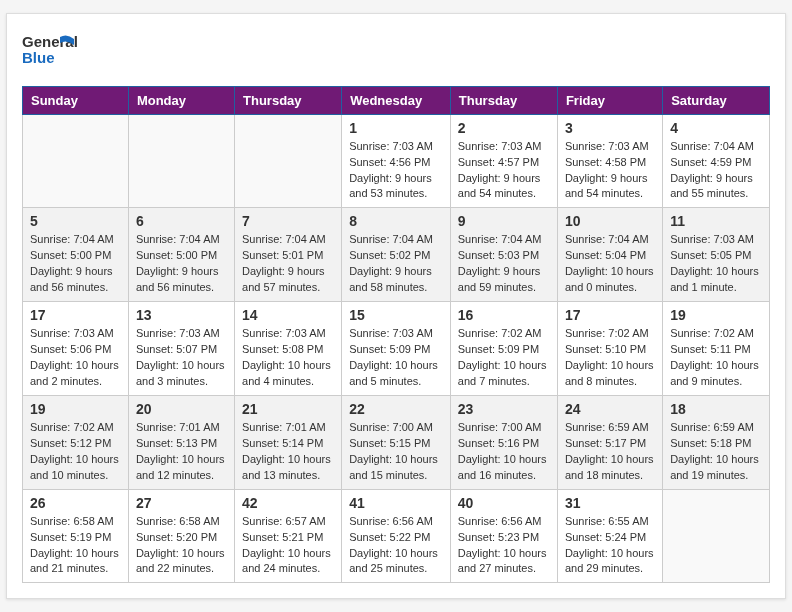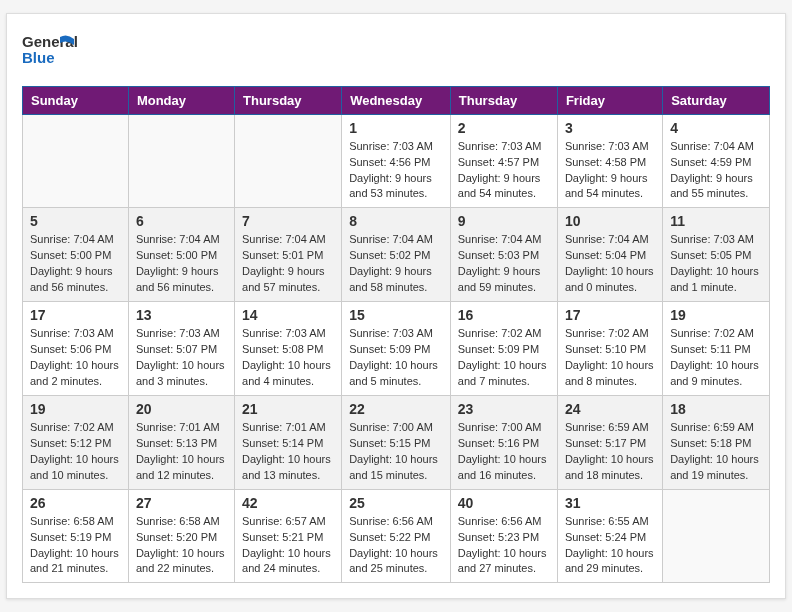--- a/index.html
+++ b/index.html
@@ -233,21 +233,21 @@
           </td>
           <td>
             <span class="day-number">27</span>
             <div class="day-info">Sunrise: 6:58 AM<br>Sunset: 5:20 PM<br>Daylight: 10 hours and 22 minutes.</div>
           </td>
           <td>
             <span class="day-number">42</span>
             <div class="day-info">Sunrise: 6:57 AM<br>Sunset: 5:21 PM<br>Daylight: 10 hours and 24 minutes.</div>
           </td>
           <td>
-            <span class="day-number">25</span>
+            <span class="day-number">41</span>
             <div class="day-info">Sunrise: 6:56 AM<br>Sunset: 5:22 PM<br>Daylight: 10 hours and 25 minutes.</div>
           </td>
           <td>
             <span class="day-number">40</span>
             <div class="day-info">Sunrise: 6:56 AM<br>Sunset: 5:23 PM<br>Daylight: 10 hours and 27 minutes.</div>
           </td>
           <td>
             <span class="day-number">31</span>
             <div class="day-info">Sunrise: 6:55 AM<br>Sunset: 5:24 PM<br>Daylight: 10 hours and 29 minutes.</div>
           </td>

